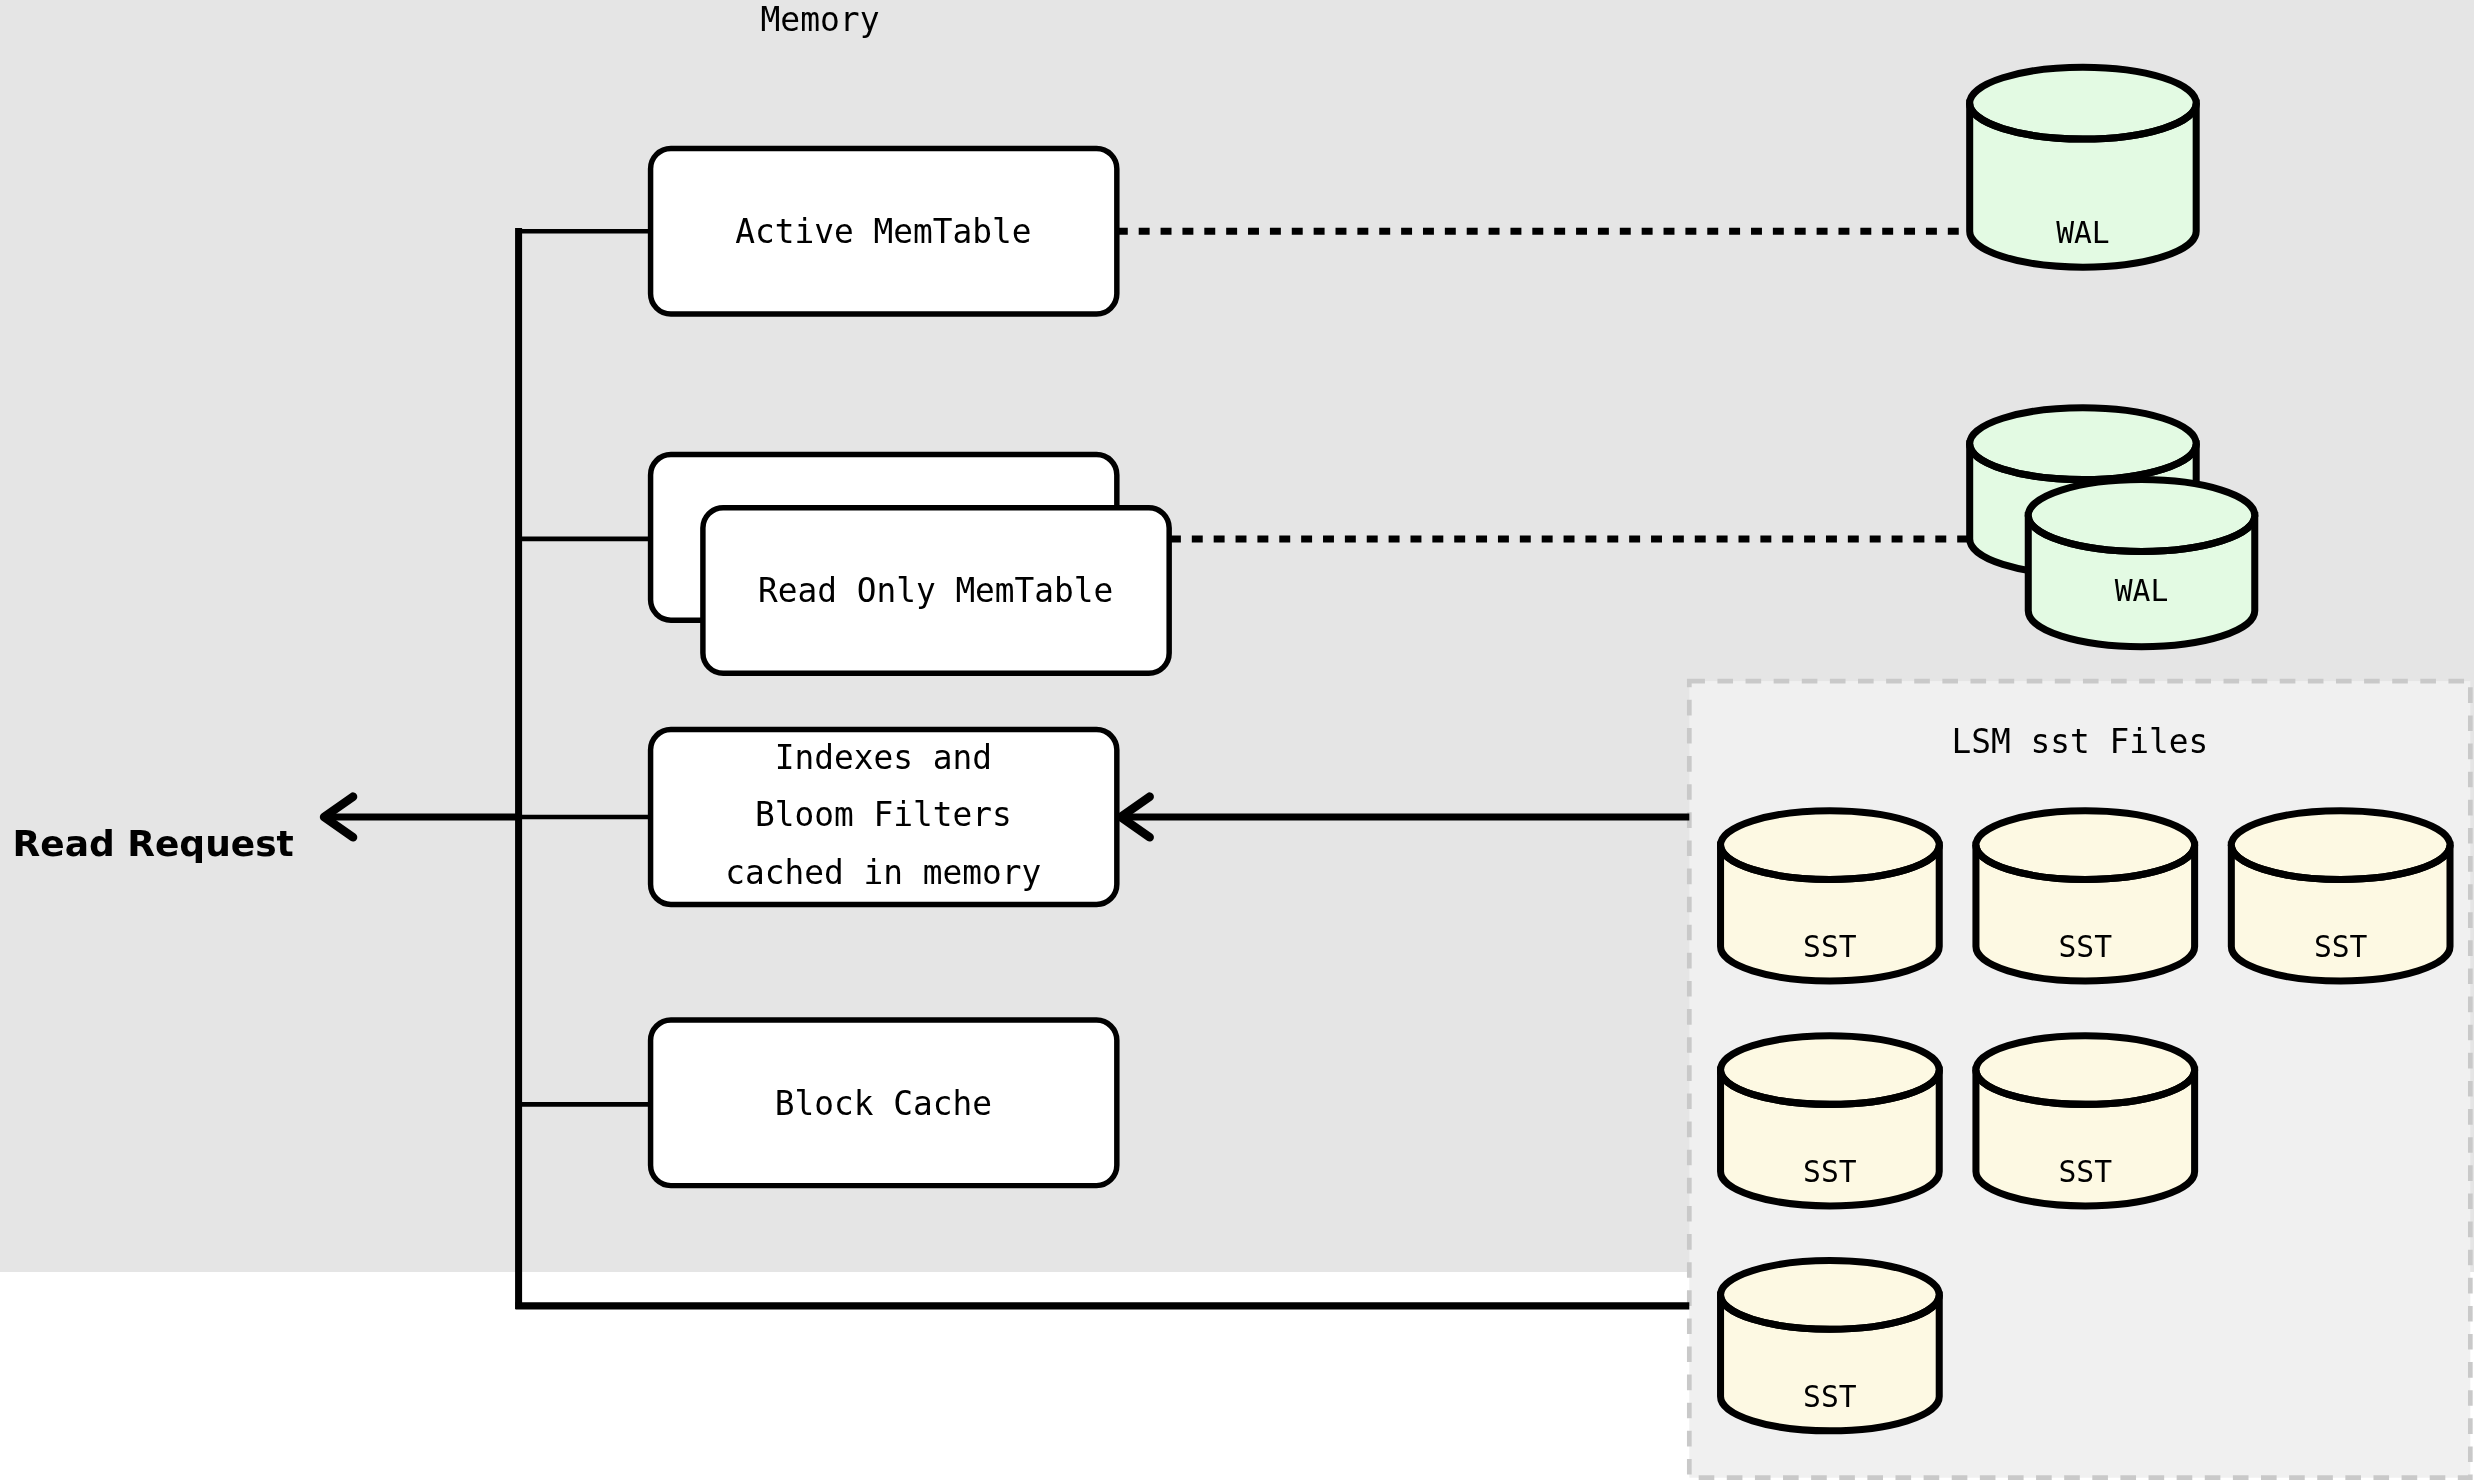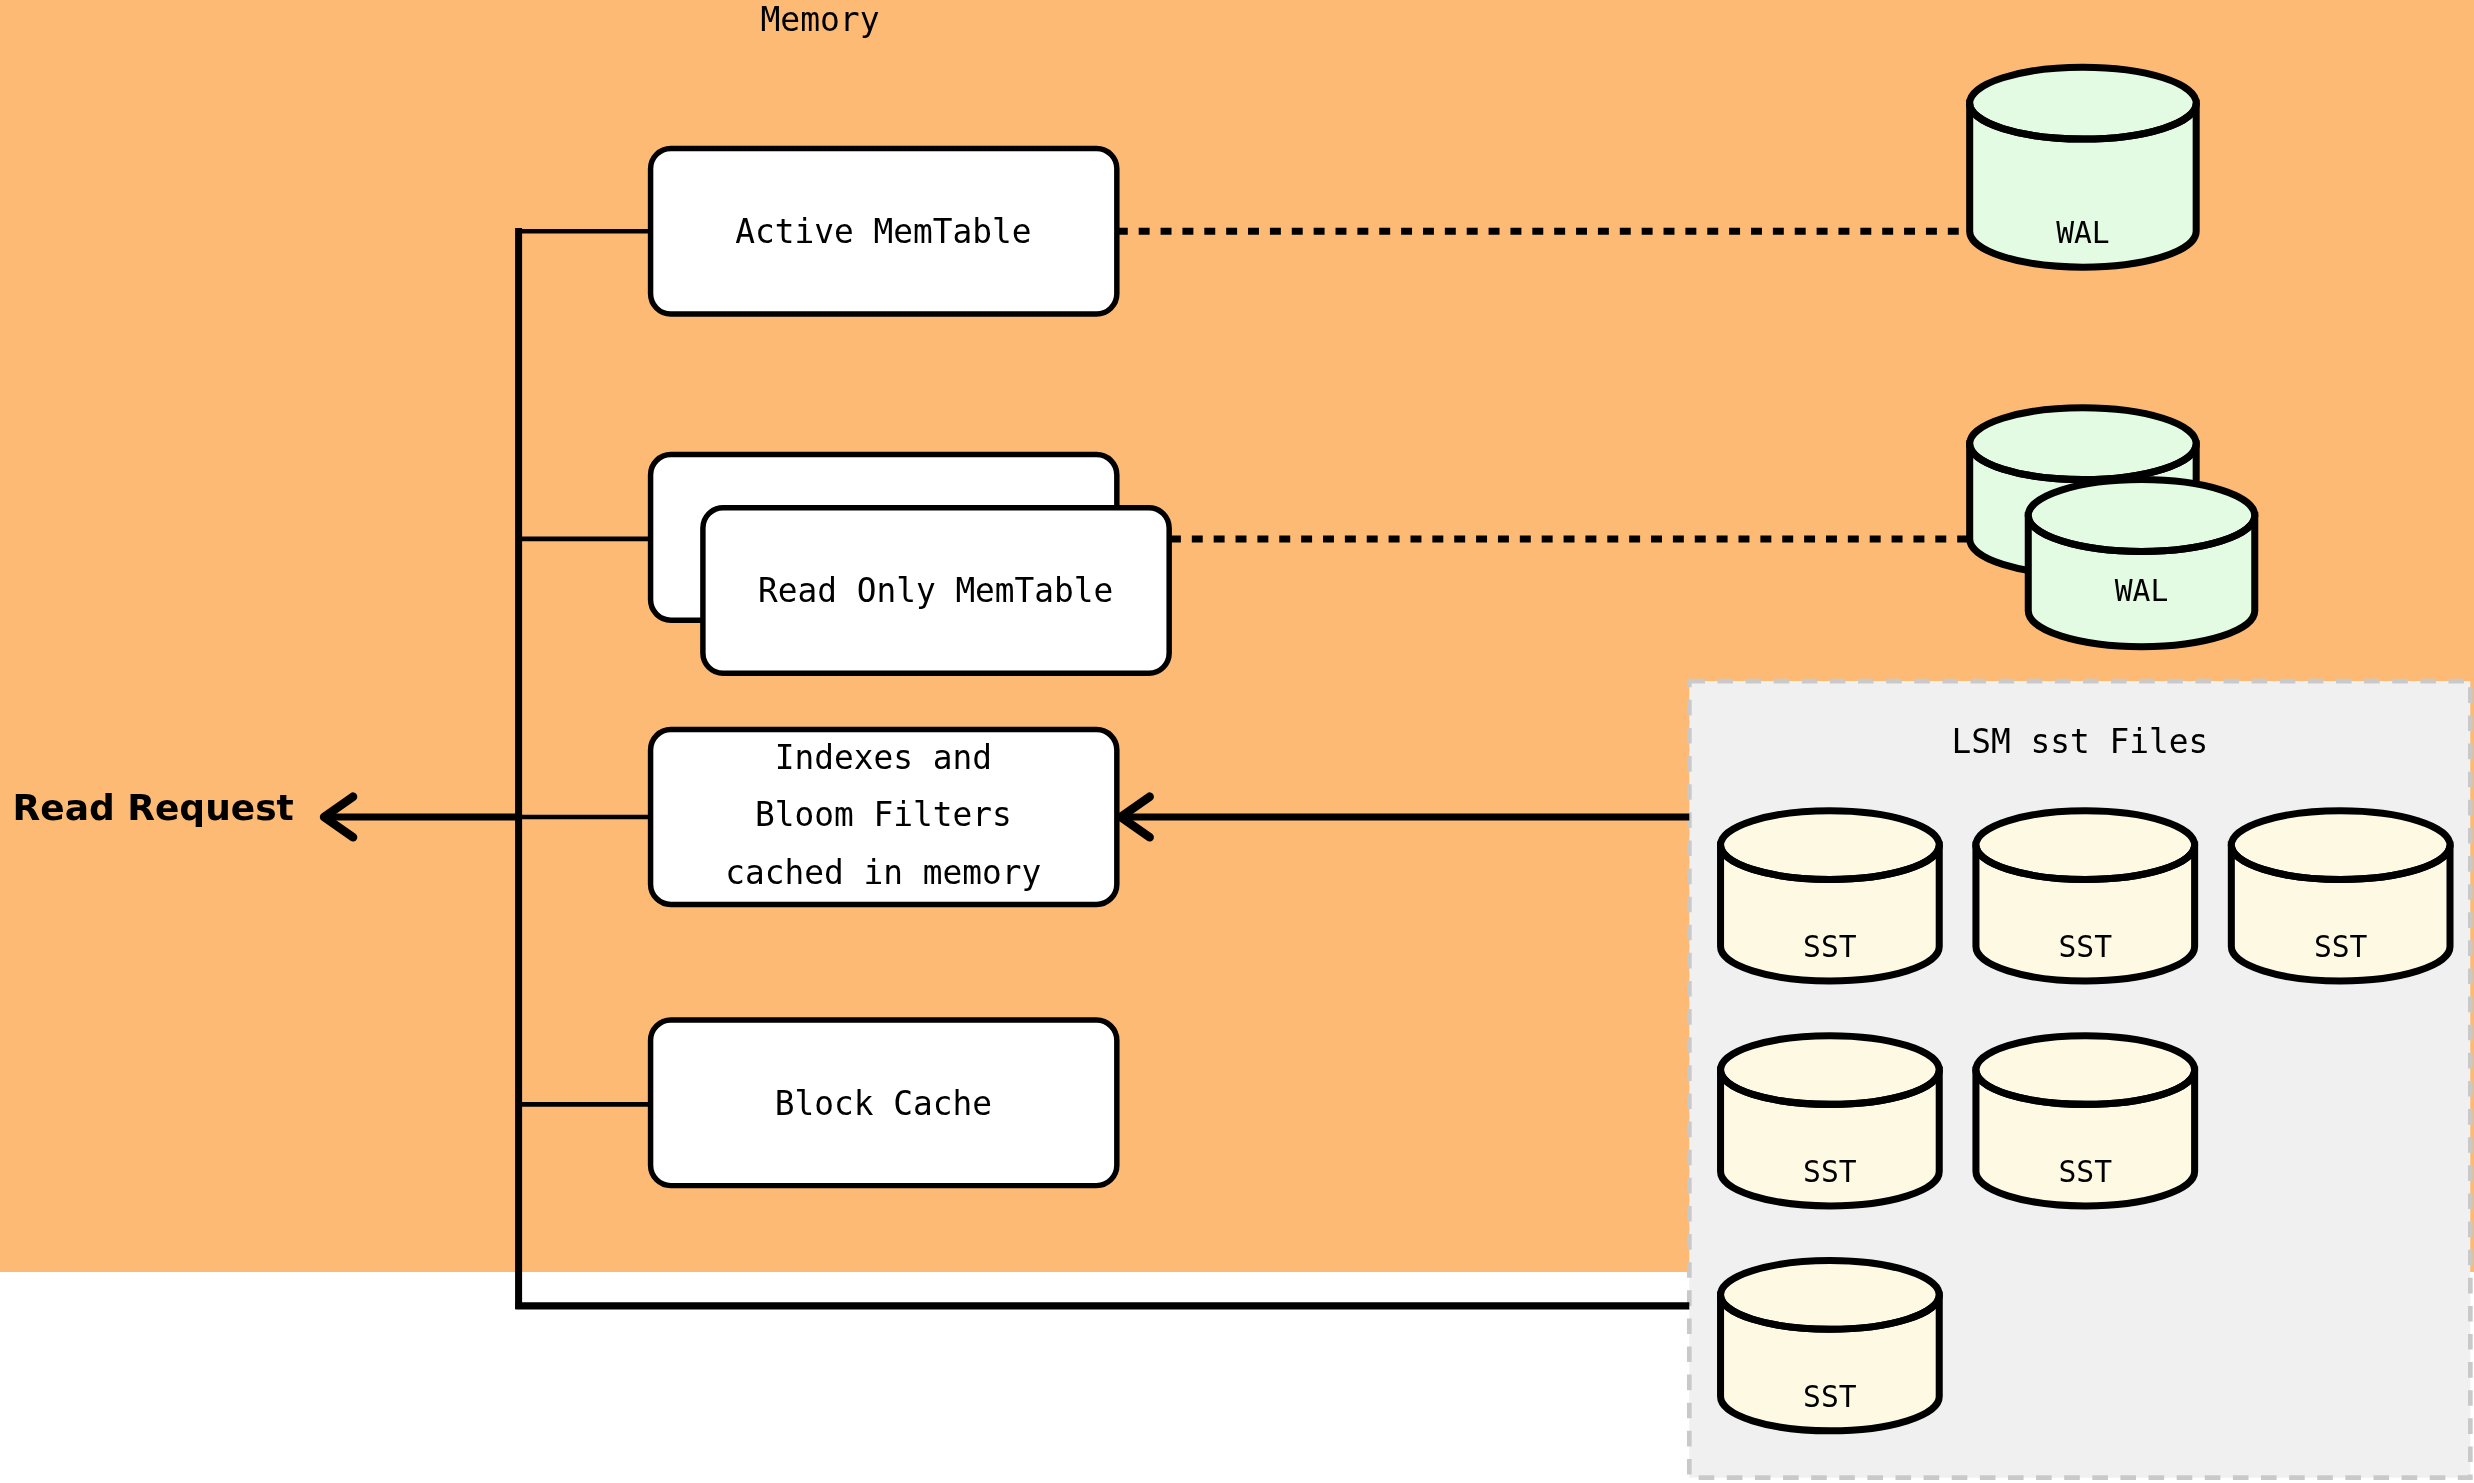--- a/index.html
+++ b/index.html
@@ -11,21 +11,21 @@
   body {
     width: 2475px;
     height: 1484px;
     overflow: hidden;
     font-family: "DejaVu Sans Mono", monospace;
   }
   #stage {
     position: relative;
     width: 2475px;
     height: 1272px;
-    background: #fdba74;
+    background: #e5e5e5;
   }
   #svg-layer {
     position: absolute;
     left: 0;
     top: 0;
     width: 2475px;
     height: 1484px;
   }
   .col-header {
     position: absolute;
@@ -57,20 +57,21 @@
     text-anchor: middle;
     dominant-baseline: middle;
   }
   .read-request-label {
     position: absolute;
     font-family: "DejaVu Sans", sans-serif;
     font-weight: bold;
     font-size: 36px;
     color: #000000;
     white-space: nowrap;
+    margin-top: 36px;
   }
   .box-shape {
     fill: #ffffff;
     stroke: #000000;
     stroke-width: 7;
   }
   .cyl-green {
     fill: #e3fae3;
     stroke: #000000;
     stroke-width: 9;

